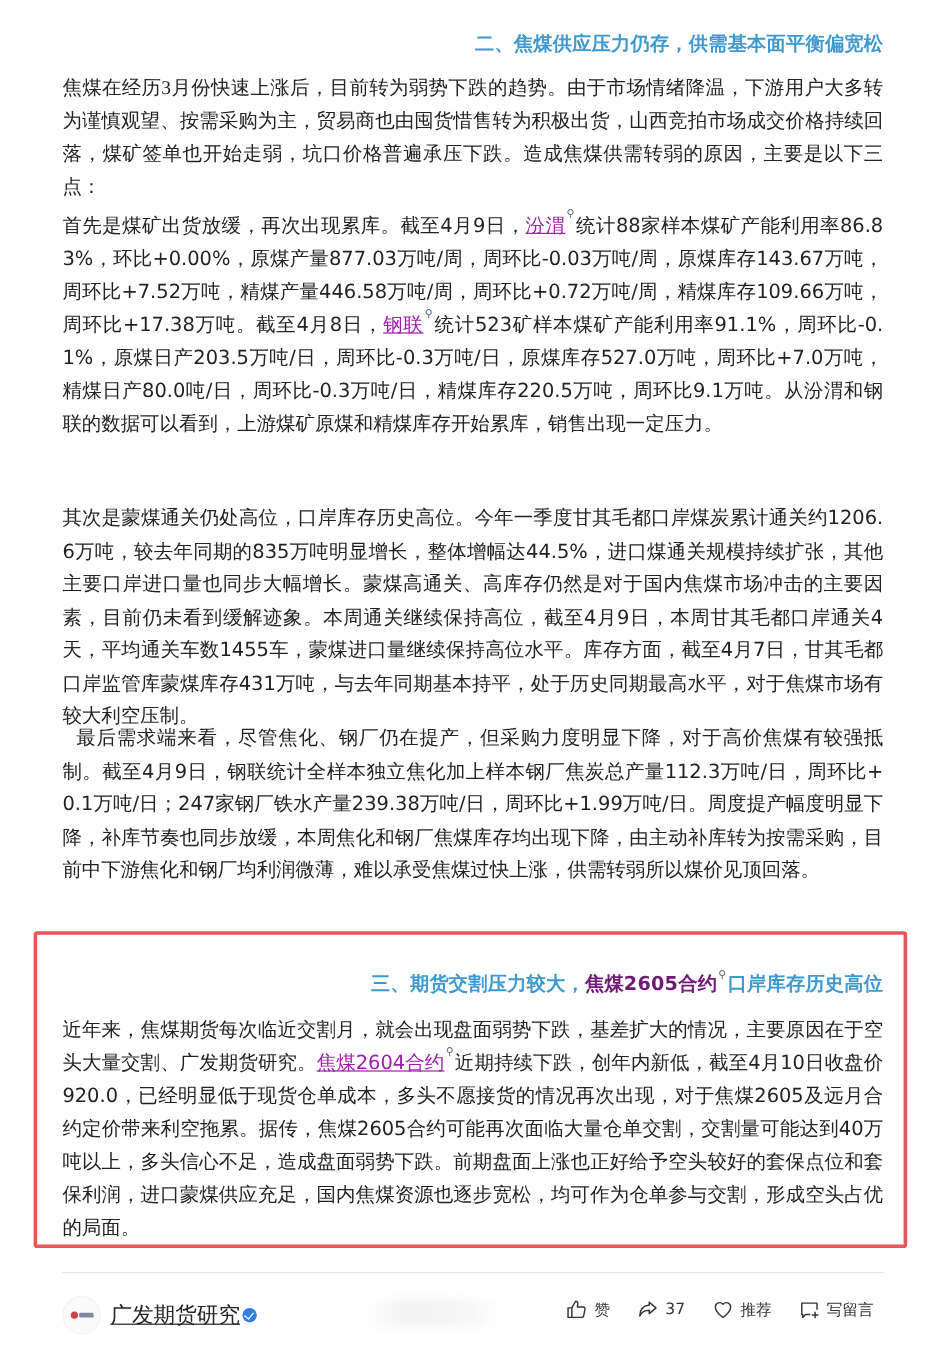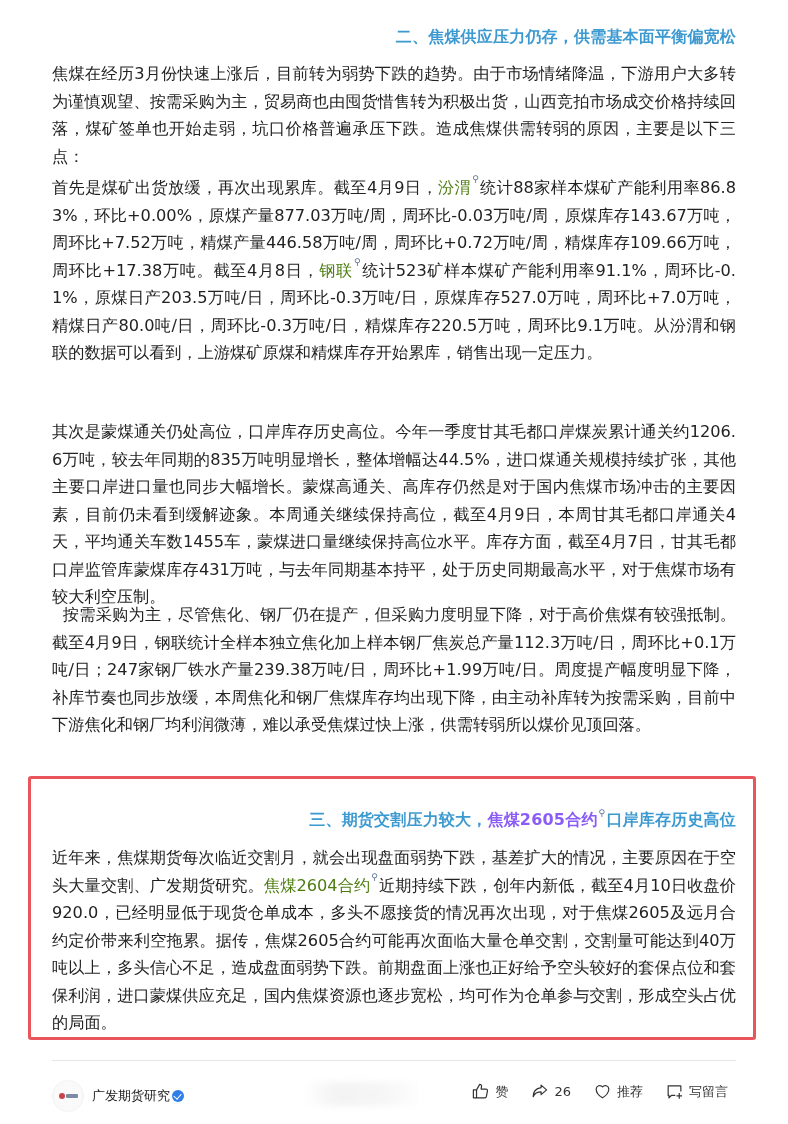--- a/index.html
+++ b/index.html
@@ -16,33 +16,33 @@
     }
     .h2 { position: absolute; left: 52px; top: 25px; width: 684px; }
 
     .para {
       font-size: 16.2px;
       line-height: 27.5px;
       color: #222222;
       text-align: justify;
       word-break: break-all;
     }
-    .link-term { color: #4d7c0f; }
+    .link-term { color: #a21caf; text-decoration: underline; }
     .search-mark {
       display: inline-block;
       font-size: 9px;
       vertical-align: top;
       line-height: 10px;
       color: #5a6e8f;
       margin-left: 1px;
       margin-right: 1px;
     }
-    .heading-link { color: #8b5cf6; }
+    .heading-link { color: #701a75; }
 
-    .p1 { position: absolute; left: 52px; top: 60px; width: 684px; }
+    .p1 { position: absolute; left: 52px; top: 60px; width: 684px; font-family: Liberation Serif, serif; }
     .p2 { position: absolute; left: 52px; top: 174px; width: 684px; }
     .p3 { position: absolute; left: 52px; top: 418px; width: 684px; }
     .p4 { position: absolute; left: 52px; top: 601px; width: 684px; }
 
     .highlight-box {
       position: absolute;
       left: 28px; top: 776px;
       width: 728px; height: 264px;
       border: 3px solid #e8555a;
       border-radius: 3px;
@@ -59,21 +59,21 @@
     .author { position: absolute; left: 0; top: 4px; display: flex; align-items: center; }
     .avatar {
       width: 32px; height: 32px; border-radius: 50%;
       background: #fafafa; border: 1px solid #f2f2f2;
       display: flex; align-items: center; justify-content: center;
       margin-right: 8px;
     }
     .avatar-logo { display: flex; align-items: center; gap: 1px; }
     .avatar-logo .mark { width: 6px; height: 6px; border-radius: 50%; background: #c8434a; }
     .avatar-logo .txt { width: 12px; height: 4px; background: #7d8aa4; border-radius: 1px; }
-    .author-name { font-size: 13px; color: #222; }
+    .author-name { font-size: 18px; color: #222; text-decoration: underline; }
     .verified {
       display: inline-block; width: 12px; height: 12px; border-radius: 50%;
       background: #2f7fe6; margin-left: 2px; position: relative;
     }
     .verified::after {
       content: ""; position: absolute; left: 3px; top: 2px;
       width: 4px; height: 6px; border: solid #fff; border-width: 0 1.5px 1.5px 0;
       transform: rotate(40deg);
     }
     .ghost {
@@ -89,21 +89,21 @@
 <body>
 
 <div class="section-heading h2">二、焦煤供应压力仍存，供需基本面平衡偏宽松</div>
 
 <p class="para p1">焦煤在经历3月份快速上涨后，目前转为弱势下跌的趋势。由于市场情绪降温，下游用户大多转为谨慎观望、按需采购为主，贸易商也由囤货惜售转为积极出货，山西竞拍市场成交价格持续回落，煤矿签单也开始走弱，坑口价格普遍承压下跌。造成焦煤供需转弱的原因，主要是以下三点：</p>
 
 <p class="para p2"><span>首先是煤矿出货放缓，再次出现累库。截至4月9日，</span><span class="link-term">汾渭</span><span class="search-mark">⚲</span><span>统计88家样本煤矿产能利用率86.83%，环比+0.00%，原煤产量877.03万吨/周，周环比-0.03万吨/周，原煤库存143.67万吨，周环比+7.52万吨，精煤产量446.58万吨/周，周环比+0.72万吨/周，精煤库存109.66万吨，周环比+17.38万吨。截至4月8日，</span><span class="link-term">钢联</span><span class="search-mark">⚲</span><span>统计523矿样本煤矿产能利用率91.1%，周环比-0.1%，原煤日产203.5万吨/日，周环比-0.3万吨/日，原煤库存527.0万吨，周环比+7.0万吨，精煤日产80.0吨/日，周环比-0.3万吨/日，精煤库存220.5万吨，周环比9.1万吨。从汾渭和钢联的数据可以看到，上游煤矿原煤和精煤库存开始累库，销售出现一定压力。</span></p>
 
 <p class="para p3">其次是蒙煤通关仍处高位，口岸库存历史高位。今年一季度甘其毛都口岸煤炭累计通关约1206.6万吨，较去年同期的835万吨明显增长，整体增幅达44.5%，进口煤通关规模持续扩张，其他主要口岸进口量也同步大幅增长。蒙煤高通关、高库存仍然是对于国内焦煤市场冲击的主要因素，目前仍未看到缓解迹象。本周通关继续保持高位，截至4月9日，本周甘其毛都口岸通关4天，平均通关车数1455车，蒙煤进口量继续保持高位水平。库存方面，截至4月7日，甘其毛都口岸监管库蒙煤库存431万吨，与去年同期基本持平，处于历史同期最高水平，对于焦煤市场有较大利空压制。</p>
 
-<p class="para p4" style="white-space: pre-wrap;">  按需采购为主，尽管焦化、钢厂仍在提产，但采购力度明显下降，对于高价焦煤有较强抵制。截至4月9日，钢联统计全样本独立焦化加上样本钢厂焦炭总产量112.3万吨/日，周环比+0.1万吨/日；247家钢厂铁水产量239.38万吨/日，周环比+1.99万吨/日。周度提产幅度明显下降，补库节奏也同步放缓，本周焦化和钢厂焦煤库存均出现下降，由主动补库转为按需采购，目前中下游焦化和钢厂均利润微薄，难以承受焦煤过快上涨，供需转弱所以煤价见顶回落。</p>
+<p class="para p4" style="white-space: pre-wrap;">  最后需求端来看，尽管焦化、钢厂仍在提产，但采购力度明显下降，对于高价焦煤有较强抵制。截至4月9日，钢联统计全样本独立焦化加上样本钢厂焦炭总产量112.3万吨/日，周环比+0.1万吨/日；247家钢厂铁水产量239.38万吨/日，周环比+1.99万吨/日。周度提产幅度明显下降，补库节奏也同步放缓，本周焦化和钢厂焦煤库存均出现下降，由主动补库转为按需采购，目前中下游焦化和钢厂均利润微薄，难以承受焦煤过快上涨，供需转弱所以煤价见顶回落。</p>
 
 <div class="highlight-box"></div>
 
 <div class="section-heading h3"><span>三、期货交割压力较大，</span><span class="heading-link">焦煤2605合约</span><span class="search-mark" style="font-weight:normal;">⚲</span><span>口岸库存历史高位</span></div>
 
 <p class="para p5"><span>近年来，焦煤期货每次临近交割月，就会出现盘面弱势下跌，基差扩大的情况，主要原因在于空头大量交割、广发期货研究。</span><span class="link-term">焦煤2604合约</span><span class="search-mark">⚲</span><span>近期持续下跌，创年内新低，截至4月10日收盘价920.0，已经明显低于现货仓单成本，多头不愿接货的情况再次出现，对于焦煤2605及远月合约定价带来利空拖累。据传，焦煤2605合约可能再次面临大量仓单交割，交割量可能达到40万吨以上，多头信心不足，造成盘面弱势下跌。前期盘面上涨也正好给予空头较好的套保点位和套保利润，进口蒙煤供应充足，国内焦煤资源也逐步宽松，均可作为仓单参与交割，形成空头占优的局面。</span></p>
 
 <div class="divider"></div>
 
 <div class="footer">
@@ -125,21 +125,21 @@
       <svg viewBox="0 0 24 24" fill="none" stroke="#333" stroke-width="1.5" stroke-linejoin="round">
         <path d="M7 10v10H3V10h4z"></path>
         <path d="M7 10l4-7c1.5 0 2.5 1 2.3 2.6L12.8 9H19c1.2 0 2 1 1.8 2.2l-1.4 7.4c-.2 1-.9 1.4-1.8 1.4H7"></path>
       </svg>
       <span>赞</span>
     </div>
     <div class="action">
       <svg viewBox="0 0 24 24" fill="none" stroke="#333" stroke-width="1.5" stroke-linejoin="round">
         <path d="M14 4l7 6-7 6v-3.5c-5 0-8 1.5-10 6 0-6 3-10.5 10-11.5V4z"></path>
       </svg>
-      <span>26</span>
+      <span>37</span>
     </div>
     <div class="action">
       <svg viewBox="0 0 24 24" fill="none" stroke="#333" stroke-width="1.5" stroke-linejoin="round">
         <path d="M12 20s-8-5-8-11a4.5 4.5 0 0 1 8-2.8A4.5 4.5 0 0 1 20 9c0 6-8 11-8 11z"></path>
       </svg>
       <span>推荐</span>
     </div>
     <div class="action">
       <svg viewBox="0 0 24 24" fill="none" stroke="#333" stroke-width="1.5" stroke-linejoin="round">
         <path d="M13 17H8l-3 3v-3H4V5h16v7"></path>

